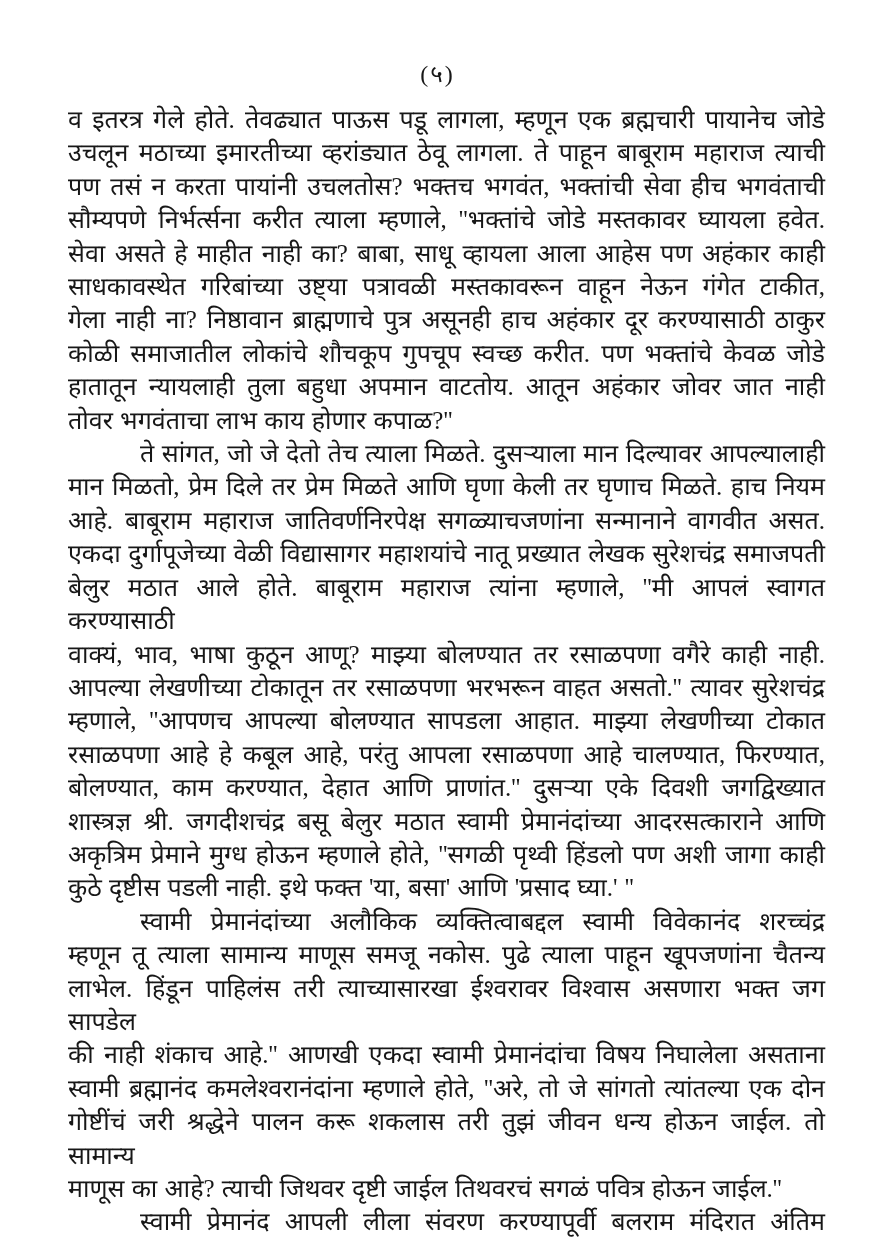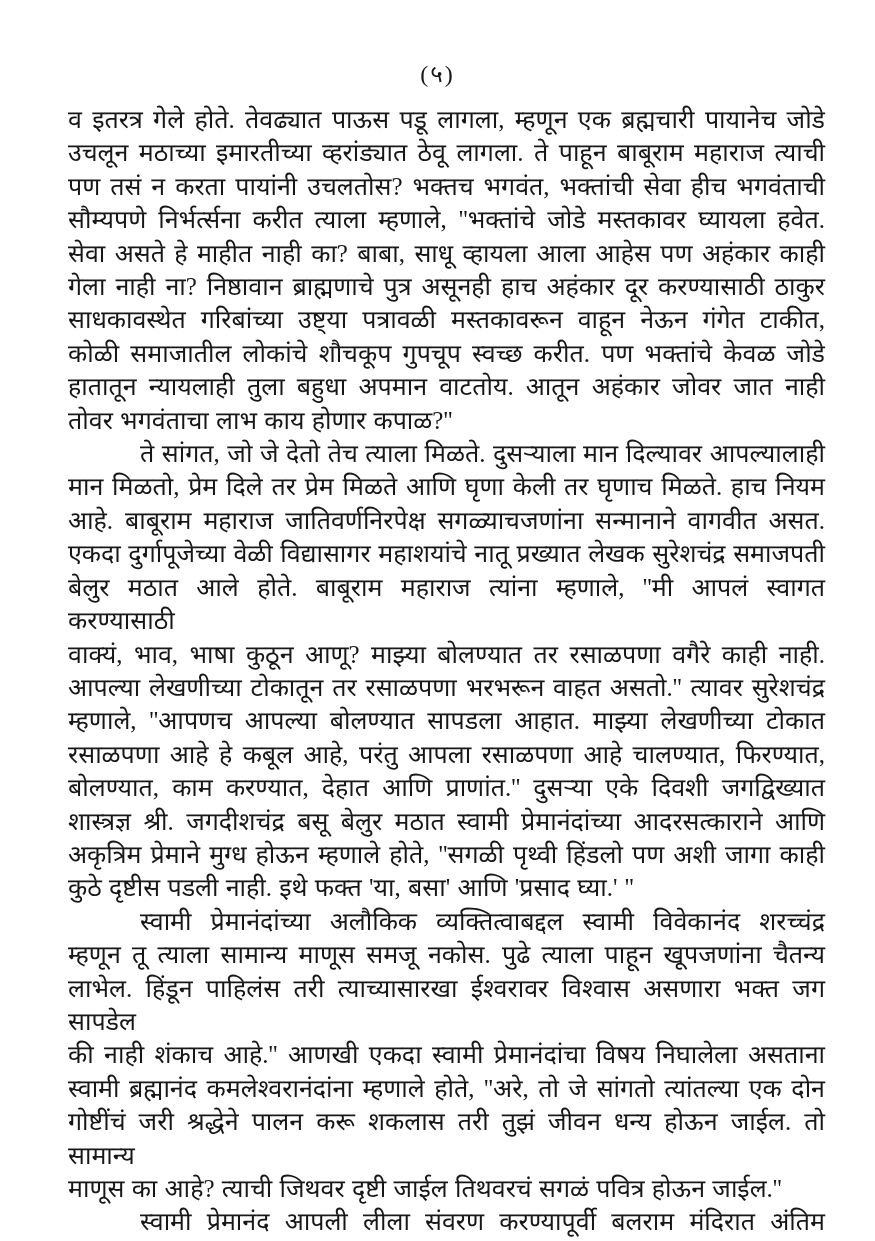--- a/index.html
+++ b/index.html
@@ -58,22 +58,22 @@
 
 <div class="page">
   <div class="page-number">(५)</div>
   <div class="text-block">
       <div class="para">
         <div class="line">व इतरत्र गेले होते. तेवढ्यात पाऊस पडू लागला, म्हणून एक ब्रह्मचारी पायानेच जोडे</div>
         <div class="line">उचलून मठाच्या इमारतीच्या व्हरांड्यात ठेवू लागला. ते पाहून बाबूराम महाराज त्याची</div>
         <div class="line">पण तसं न करता पायांनी उचलतोस? भक्तच भगवंत, भक्तांची सेवा हीच भगवंताची</div>
         <div class="line">सौम्यपणे निर्भर्त्सना करीत त्याला म्हणाले, ''भक्तांचे जोडे मस्तकावर घ्यायला हवेत.</div>
         <div class="line">सेवा असते हे माहीत नाही का? बाबा, साधू व्हायला आला आहेस पण अहंकार काही</div>
+        <div class="line">साधकावस्थेत गरिबांच्या उष्ट्या पत्रावळी मस्तकावरून वाहून नेऊन गंगेत टाकीत,</div>
         <div class="line">गेला नाही ना? निष्ठावान ब्राह्मणाचे पुत्र असूनही हाच अहंकार दूर करण्यासाठी ठाकुर</div>
-        <div class="line">साधकावस्थेत गरिबांच्या उष्ट्या पत्रावळी मस्तकावरून वाहून नेऊन गंगेत टाकीत,</div>
         <div class="line">कोळी समाजातील लोकांचे शौचकूप गुपचूप स्वच्छ करीत. पण भक्तांचे केवळ जोडे</div>
         <div class="line">हातातून न्यायलाही तुला बहुधा अपमान वाटतोय. आतून अहंकार जोवर जात नाही</div>
         <div class="line last">तोवर भगवंताचा लाभ काय होणार कपाळ?''</div>
       </div>
       <div class="para">
         <div class="line indent">ते सांगत, जो जे देतो तेच त्याला मिळते. दुसऱ्याला मान दिल्यावर आपल्यालाही</div>
         <div class="line">मान मिळतो, प्रेम दिले तर प्रेम मिळते आणि घृणा केली तर घृणाच मिळते. हाच नियम</div>
         <div class="line">आहे. बाबूराम महाराज जातिवर्णनिरपेक्ष सगळ्याचजणांना सन्मानाने वागवीत असत.</div>
         <div class="line">एकदा दुर्गापूजेच्या वेळी विद्यासागर महाशयांचे नातू प्रख्यात लेखक सुरेशचंद्र समाजपती</div>
         <div class="line">बेलुर मठात आले होते. बाबूराम महाराज त्यांना म्हणाले, ''मी आपलं स्वागत करण्यासाठी</div>

